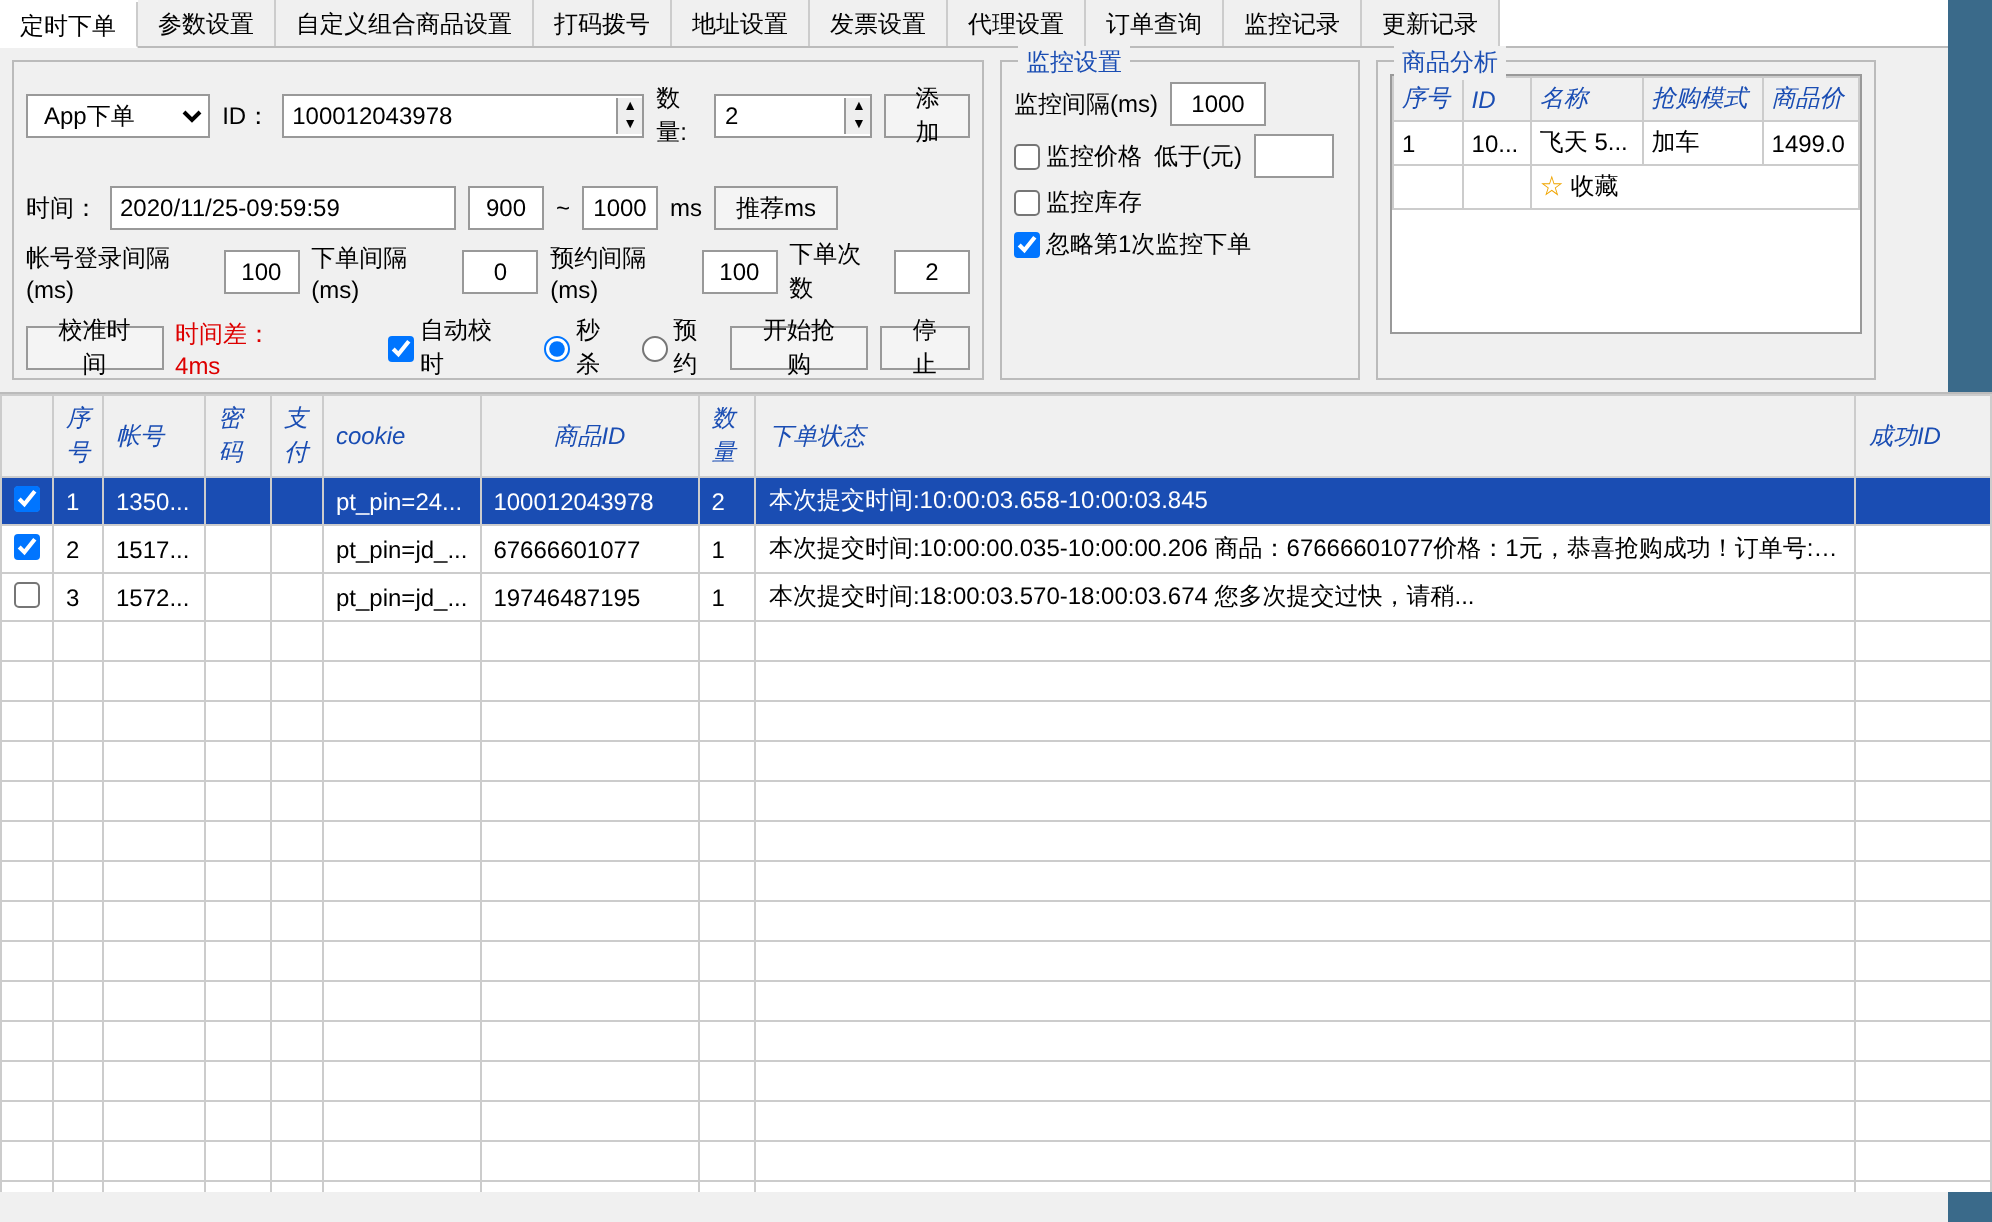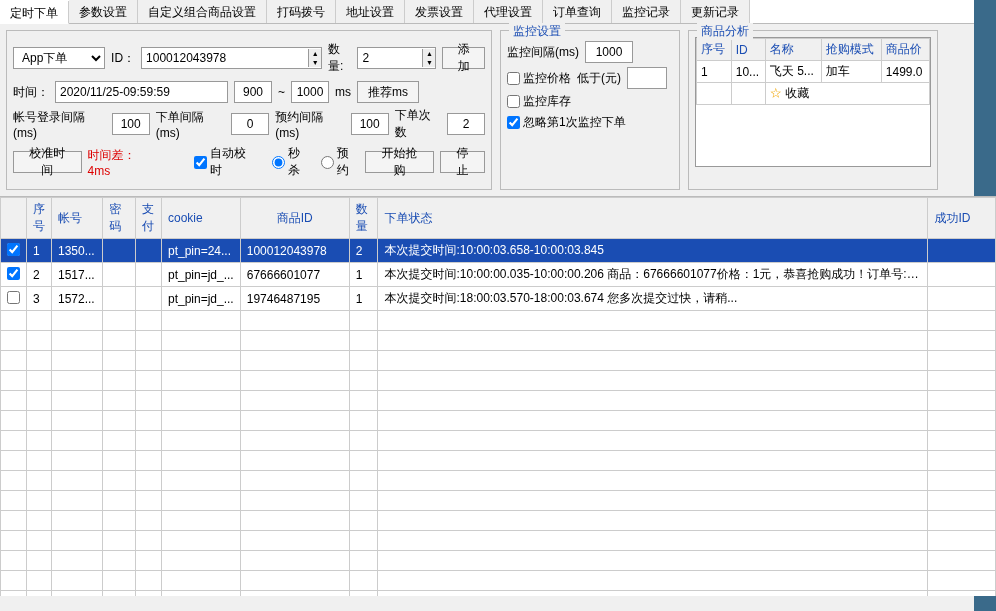--- a/index.html
+++ b/index.html
@@ -11,21 +11,21 @@
 .panel { border: 1px solid #bbb; background: #f0f0f0; padding: 6px; position: relative; }
 .panel-title { position: absolute; top: -8px; left: 8px; background: #f0f0f0; padding: 0 4px; color: #1a4db3; }
 .row { display: flex; align-items: center; gap: 6px; margin: 4px 0; }
 select, input[type=text] { border: 1px solid #999; background: #fff; padding: 2px 4px; height: 22px; }
 .btn { border: 1px solid #999; background: #f4f4f4; padding: 2px 10px; cursor: pointer; height: 22px; display: inline-flex; align-items: center; }
 .lbl { color: #000; }
 .timediff { color: #d00; }
 .radio-group { display: flex; gap: 10px; align-items: center; }
 .table-wrap { position: relative; width: 996px; overflow-x: auto; background: #fff; border-top: 1px solid #bbb; }
 table { border-collapse: collapse; width: 100%; }
-th { background: #f0f0f0; color: #1a4db3; text-align: left; padding: 3px 6px; border: 1px solid #ccc; font-weight: normal; }
+th { background: #f0f0f0; color: #1a4db3; text-align: left; padding: 3px 6px; border: 1px solid #ccc; font-weight: normal; font-style: italic; }
 td { border: 1px solid #ccc; padding: 3px 6px; background: #fff; text-align: left; }
 tr.selected td { background: #1a4db3; color: #fff; }
 .row-blank td { height: 20px; }
 .parser-table { border: 1px solid #999; background: #fff; }
 .parser-table th { color: #1a4db3; padding: 2px 4px; border: 1px solid #ccc; font-weight: normal; }
 .parser-table td { padding: 2px 4px; border: 1px solid #ccc; }
 .fav { color: #f0a500; }
 .checkbox-lbl { display: flex; align-items: center; gap: 3px; }
 .side-scroll { position: absolute; right: 0; top: 0; width: 22px; height: 611px; background: #3a6a8a; }
 .num-input { width: 50px; text-align: center; }
@@ -67,21 +67,21 @@
       <span class="lbl">数量:</span>
       <div class="spinner" style="width:80px">
           <input type="text" style="width: 64px;" value="2">
           <div class="spinner-btns">
             <span>▲</span>
             <span>▼</span>
           </div>
         </div>
       <button class="btn">添加</button>
     </div>
-    <div class="row" style="margin-top:6px">
+    <div class="row" style="margin-top:18px">
       <span class="lbl">时间：</span>
       <input type="text" style="width: 173px;" value="2020/11/25-09:59:59">
       <input type="text" class="num-input" style="width: 38px;" value="900">~
       <input type="text" class="num-input" style="width: 38px;" value="1000">
       <span class="lbl">ms</span>
       <button class="btn">推荐ms</button>
     </div>
     <div class="row">
       <span class="lbl">帐号登录间隔(ms)</span>
       <input type="text" class="num-input" style="width: 38px;" value="100">

